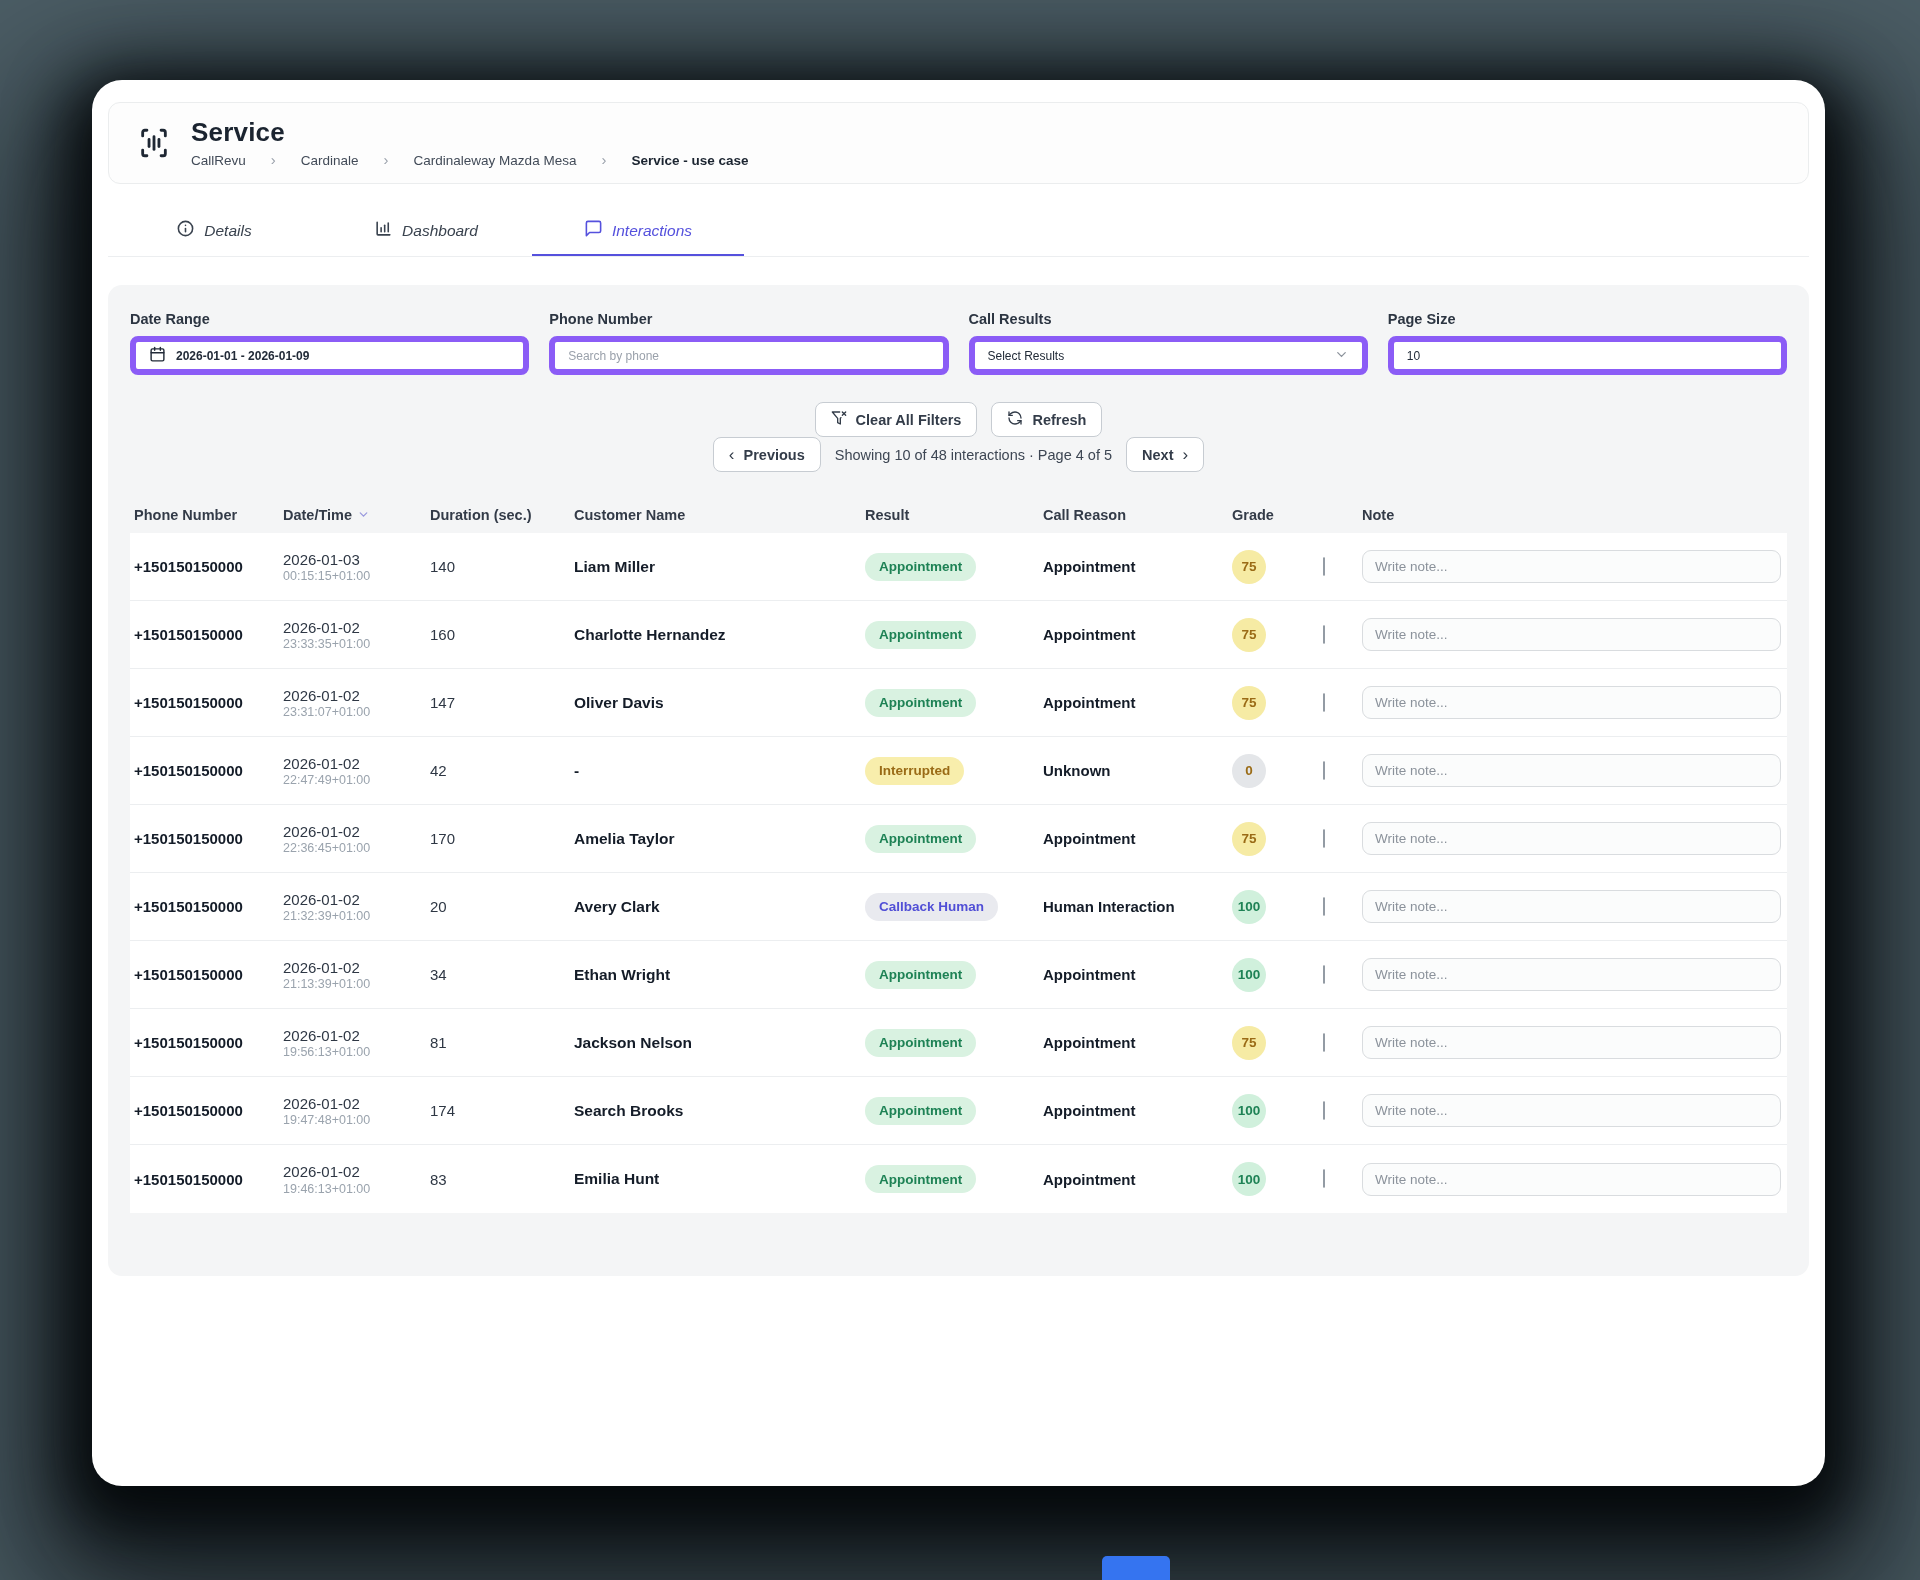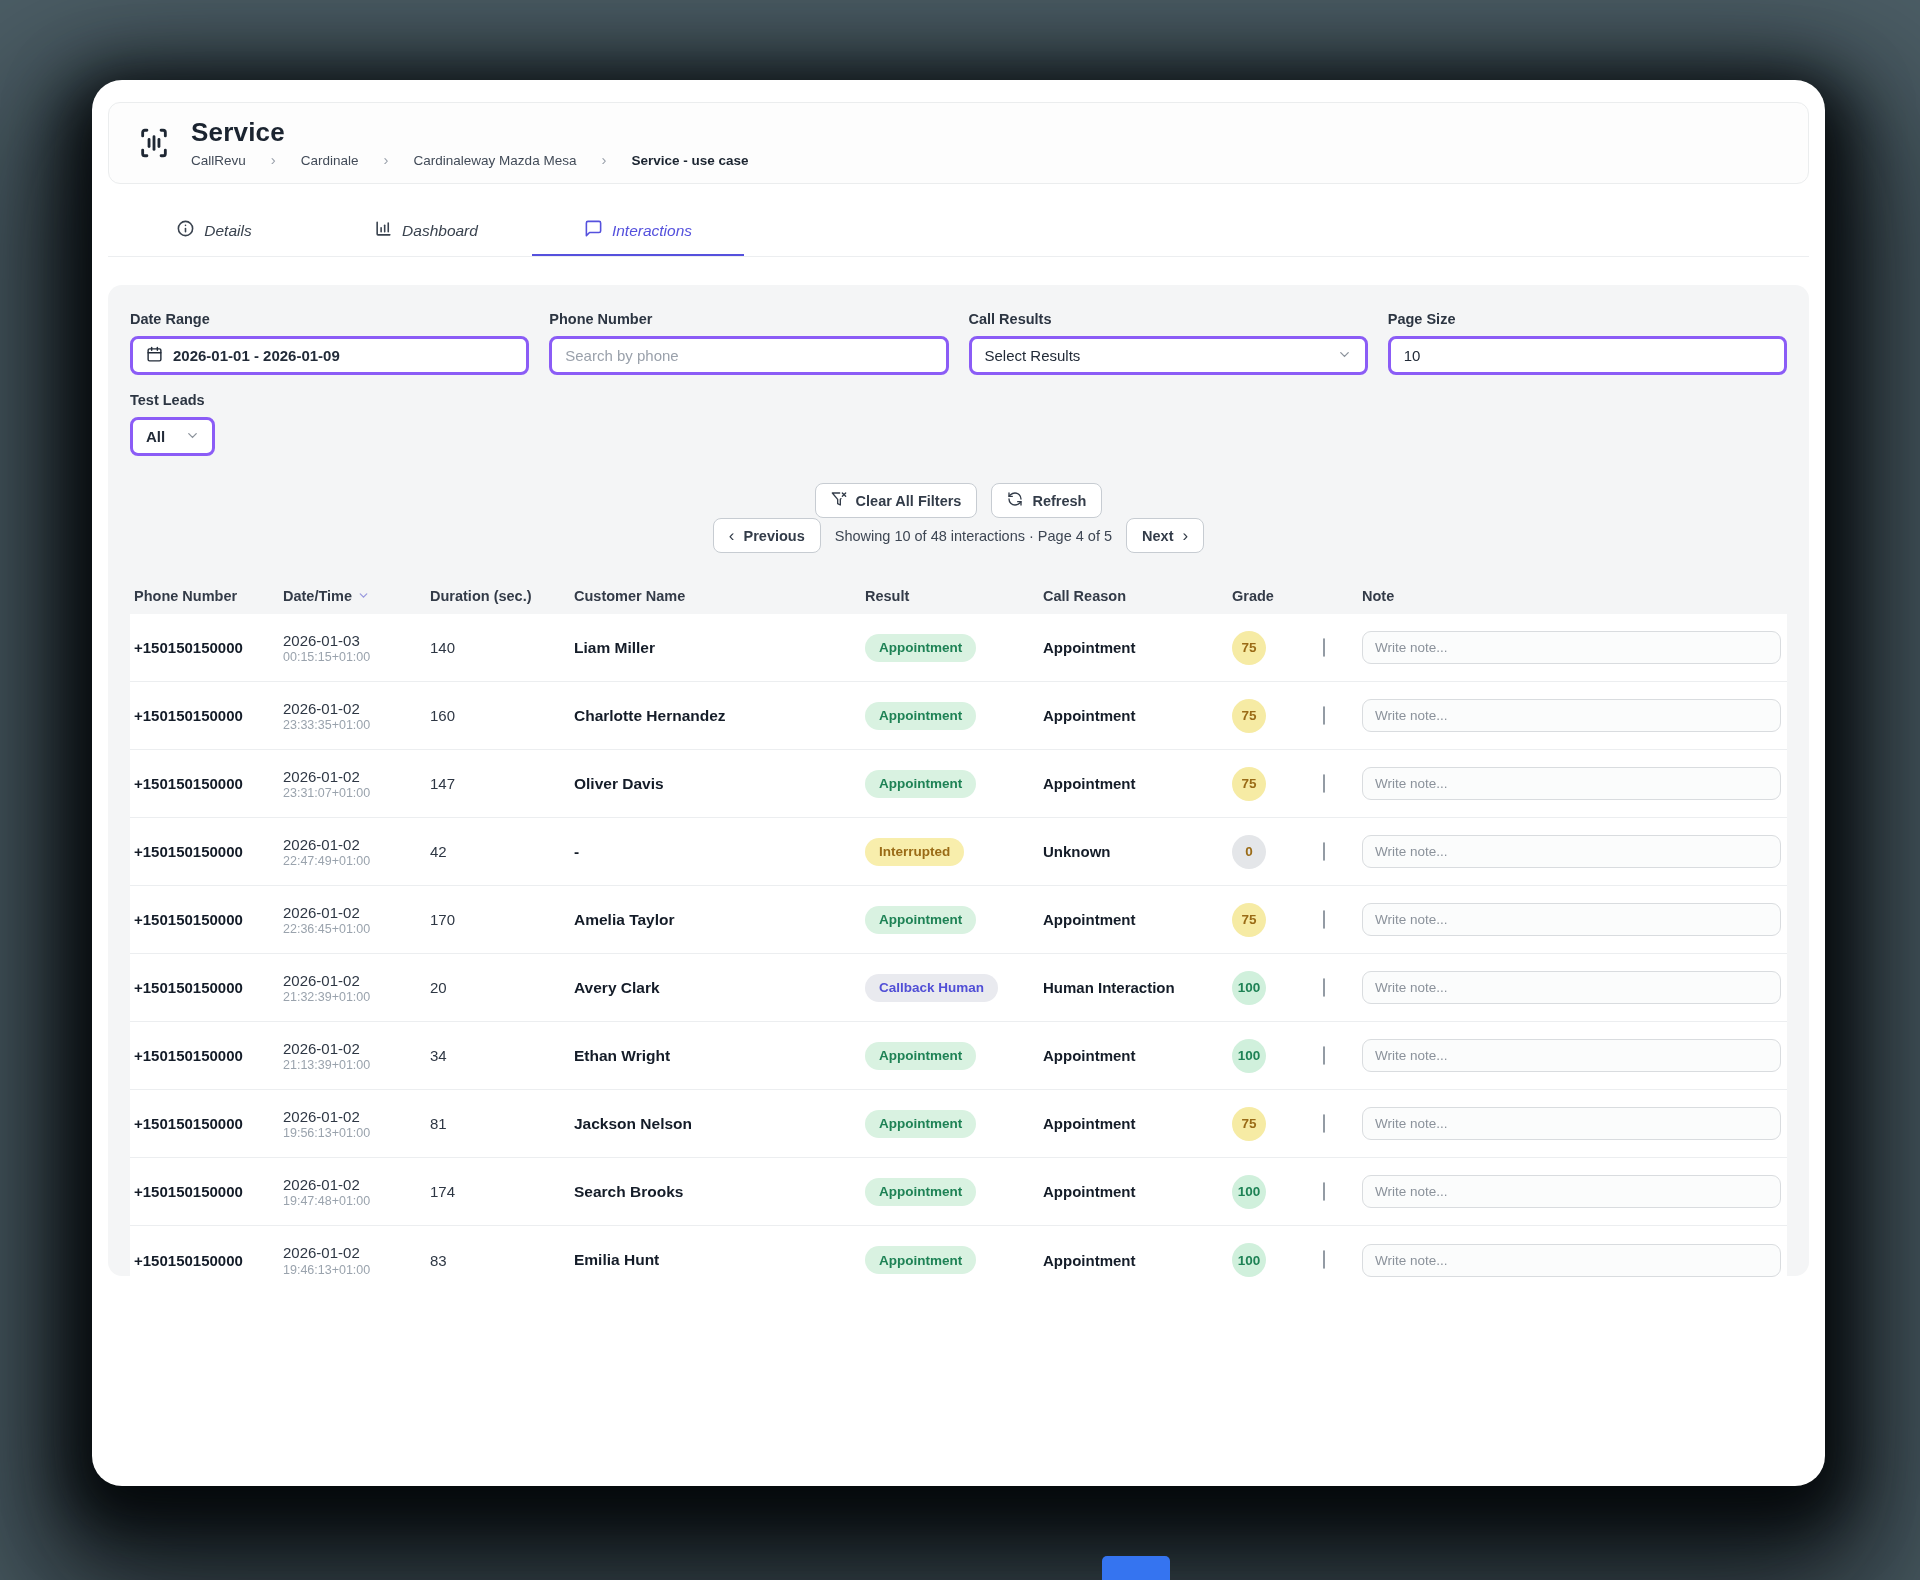--- a/index.html
+++ b/index.html
@@ -38,22 +38,22 @@
   .tab.active svg { stroke:#5551dd; }
   
   .filter-card {
     margin-top:28px; background:#f4f5f6; border-radius:14px;
     padding:26px 22px 14px 22px; height:991px;
   }
   .filter-grid { display:grid; grid-template-columns:repeat(4,1fr); gap:20px; }
   .filter-field { display:flex; flex-direction:column; }
   .filter-label { font-size:14.5px; font-weight:700; color:#2c3542; margin-bottom:9px; }
   .control {
-    height:39px; background:#fff; border:3px solid #8b5cf6; border-radius:8px;
-    display:flex; align-items:center; padding:0 13px; font-size:15px; color:#222b38;
+    height:39px; background:#fff; border:6px solid #8b5cf6; border-radius:8px;
+    display:flex; align-items:center; padding:0 13px; font-size:12px; color:#222b38;
     gap:10px;
   }
   .control input { border:none; outline:none; width:100%; font:inherit; color:#222b38; background:transparent; }
   .control input::placeholder { color:#9aa1ab; }
   .control .value { font-weight:700; }
   .control .plain { font-weight:400; }
   .control .spacer { flex:1; }
   .second-row { margin-top:17px; }
   .second-row .filter-field { width:calc(25% - 15px); }
   
@@ -214,34 +214,20 @@
         </div>
       </div>
       <div class="filter-field">
         <div class="filter-label">Page Size</div>
         <div class="control">
           <input value="10" style="">
         </div>
       </div>
     </div>
 
-    <div class="filter-grid second-row">
-      <div class="filter-field">
-        <div class="filter-label">Test Leads</div>
-        <div class="control">
-          <span class="plain" style="font-weight:700">All</span>
-          <span class="spacer"></span>
-          <span>
-            <svg width="15" height="15" viewBox="0 0 24 24" fill="none" stroke="#8b929b" stroke-width="2" stroke-linecap="round">
-                <path d="M6 9l6 6 6-6"></path>
-              </svg>
-          </span>
-        </div>
-      </div>
-    </div>
 
     <div class="actions-row">
       <div class="left-actions">
         <button class="btn">
           <span>
             <svg width="16" height="16" viewBox="0 0 24 24" fill="none" stroke-width="2" stroke-linecap="round" stroke-linejoin="round">
                 <path d="M13.013 3H2l8 9.46V19l4 2v-8.54l.9-1.055"></path>
                 <path d="m22 3-5 5"></path>
                 <path d="m17 3 5 5"></path>
               </svg>

